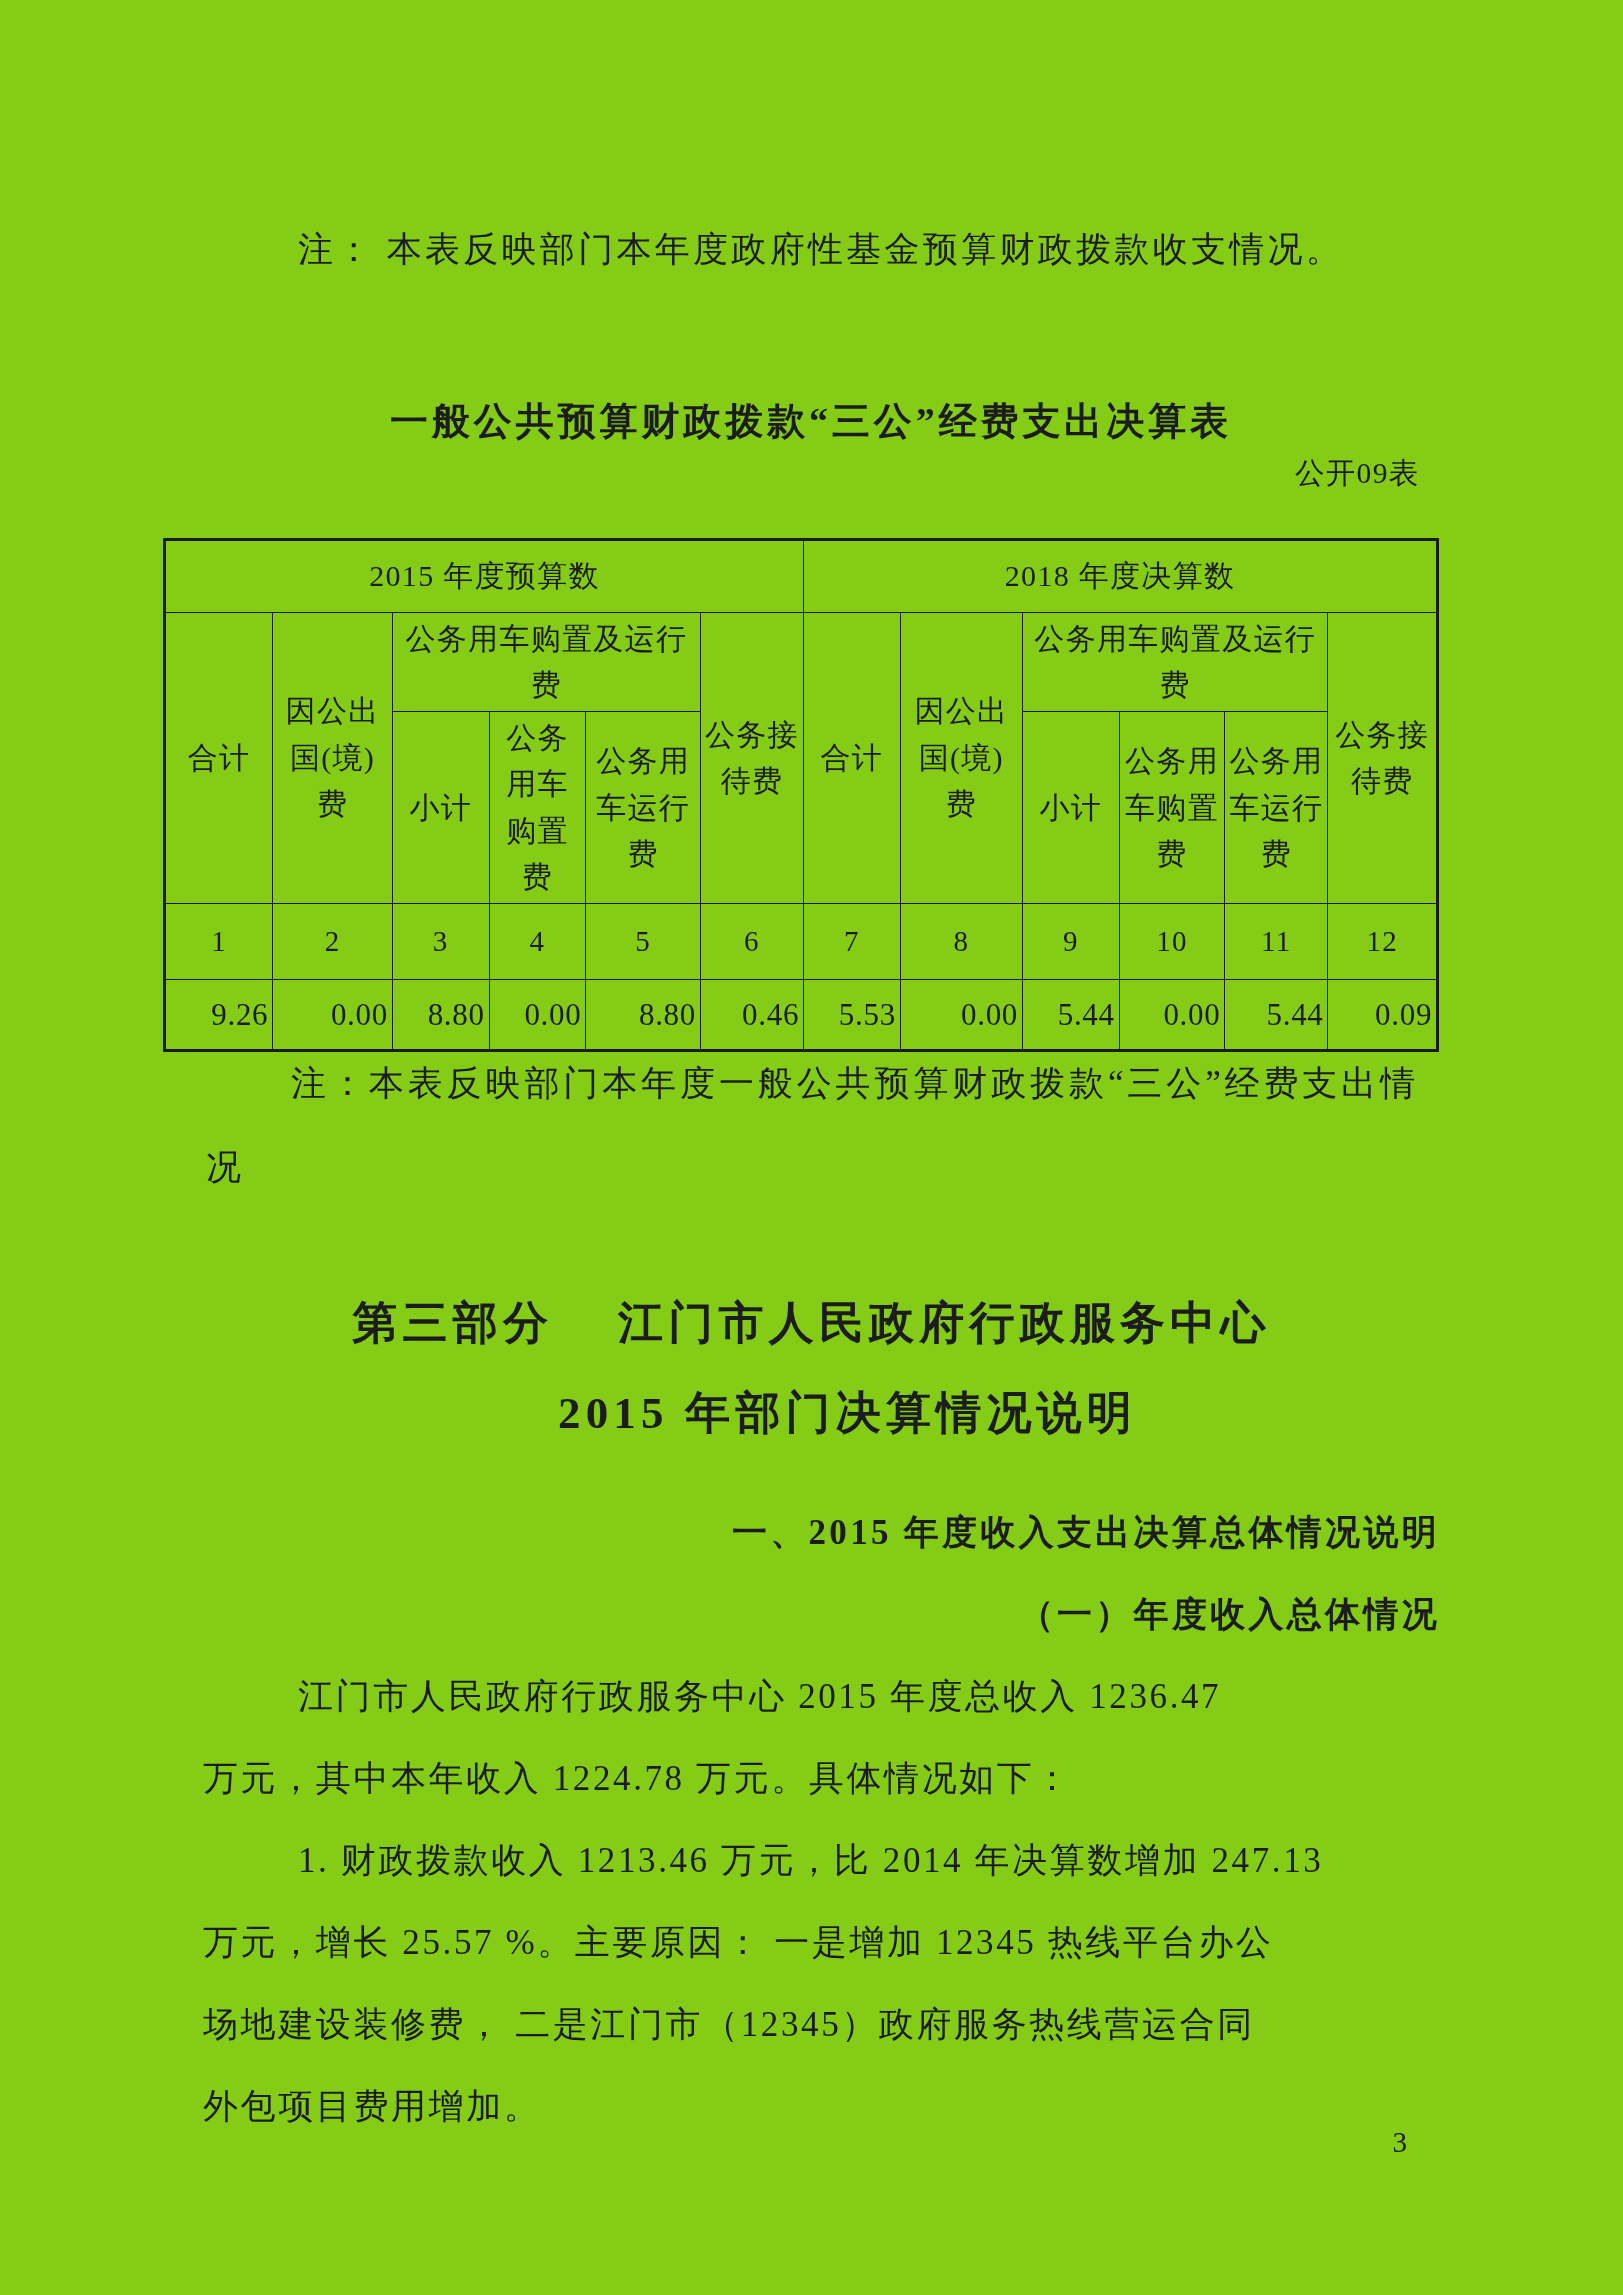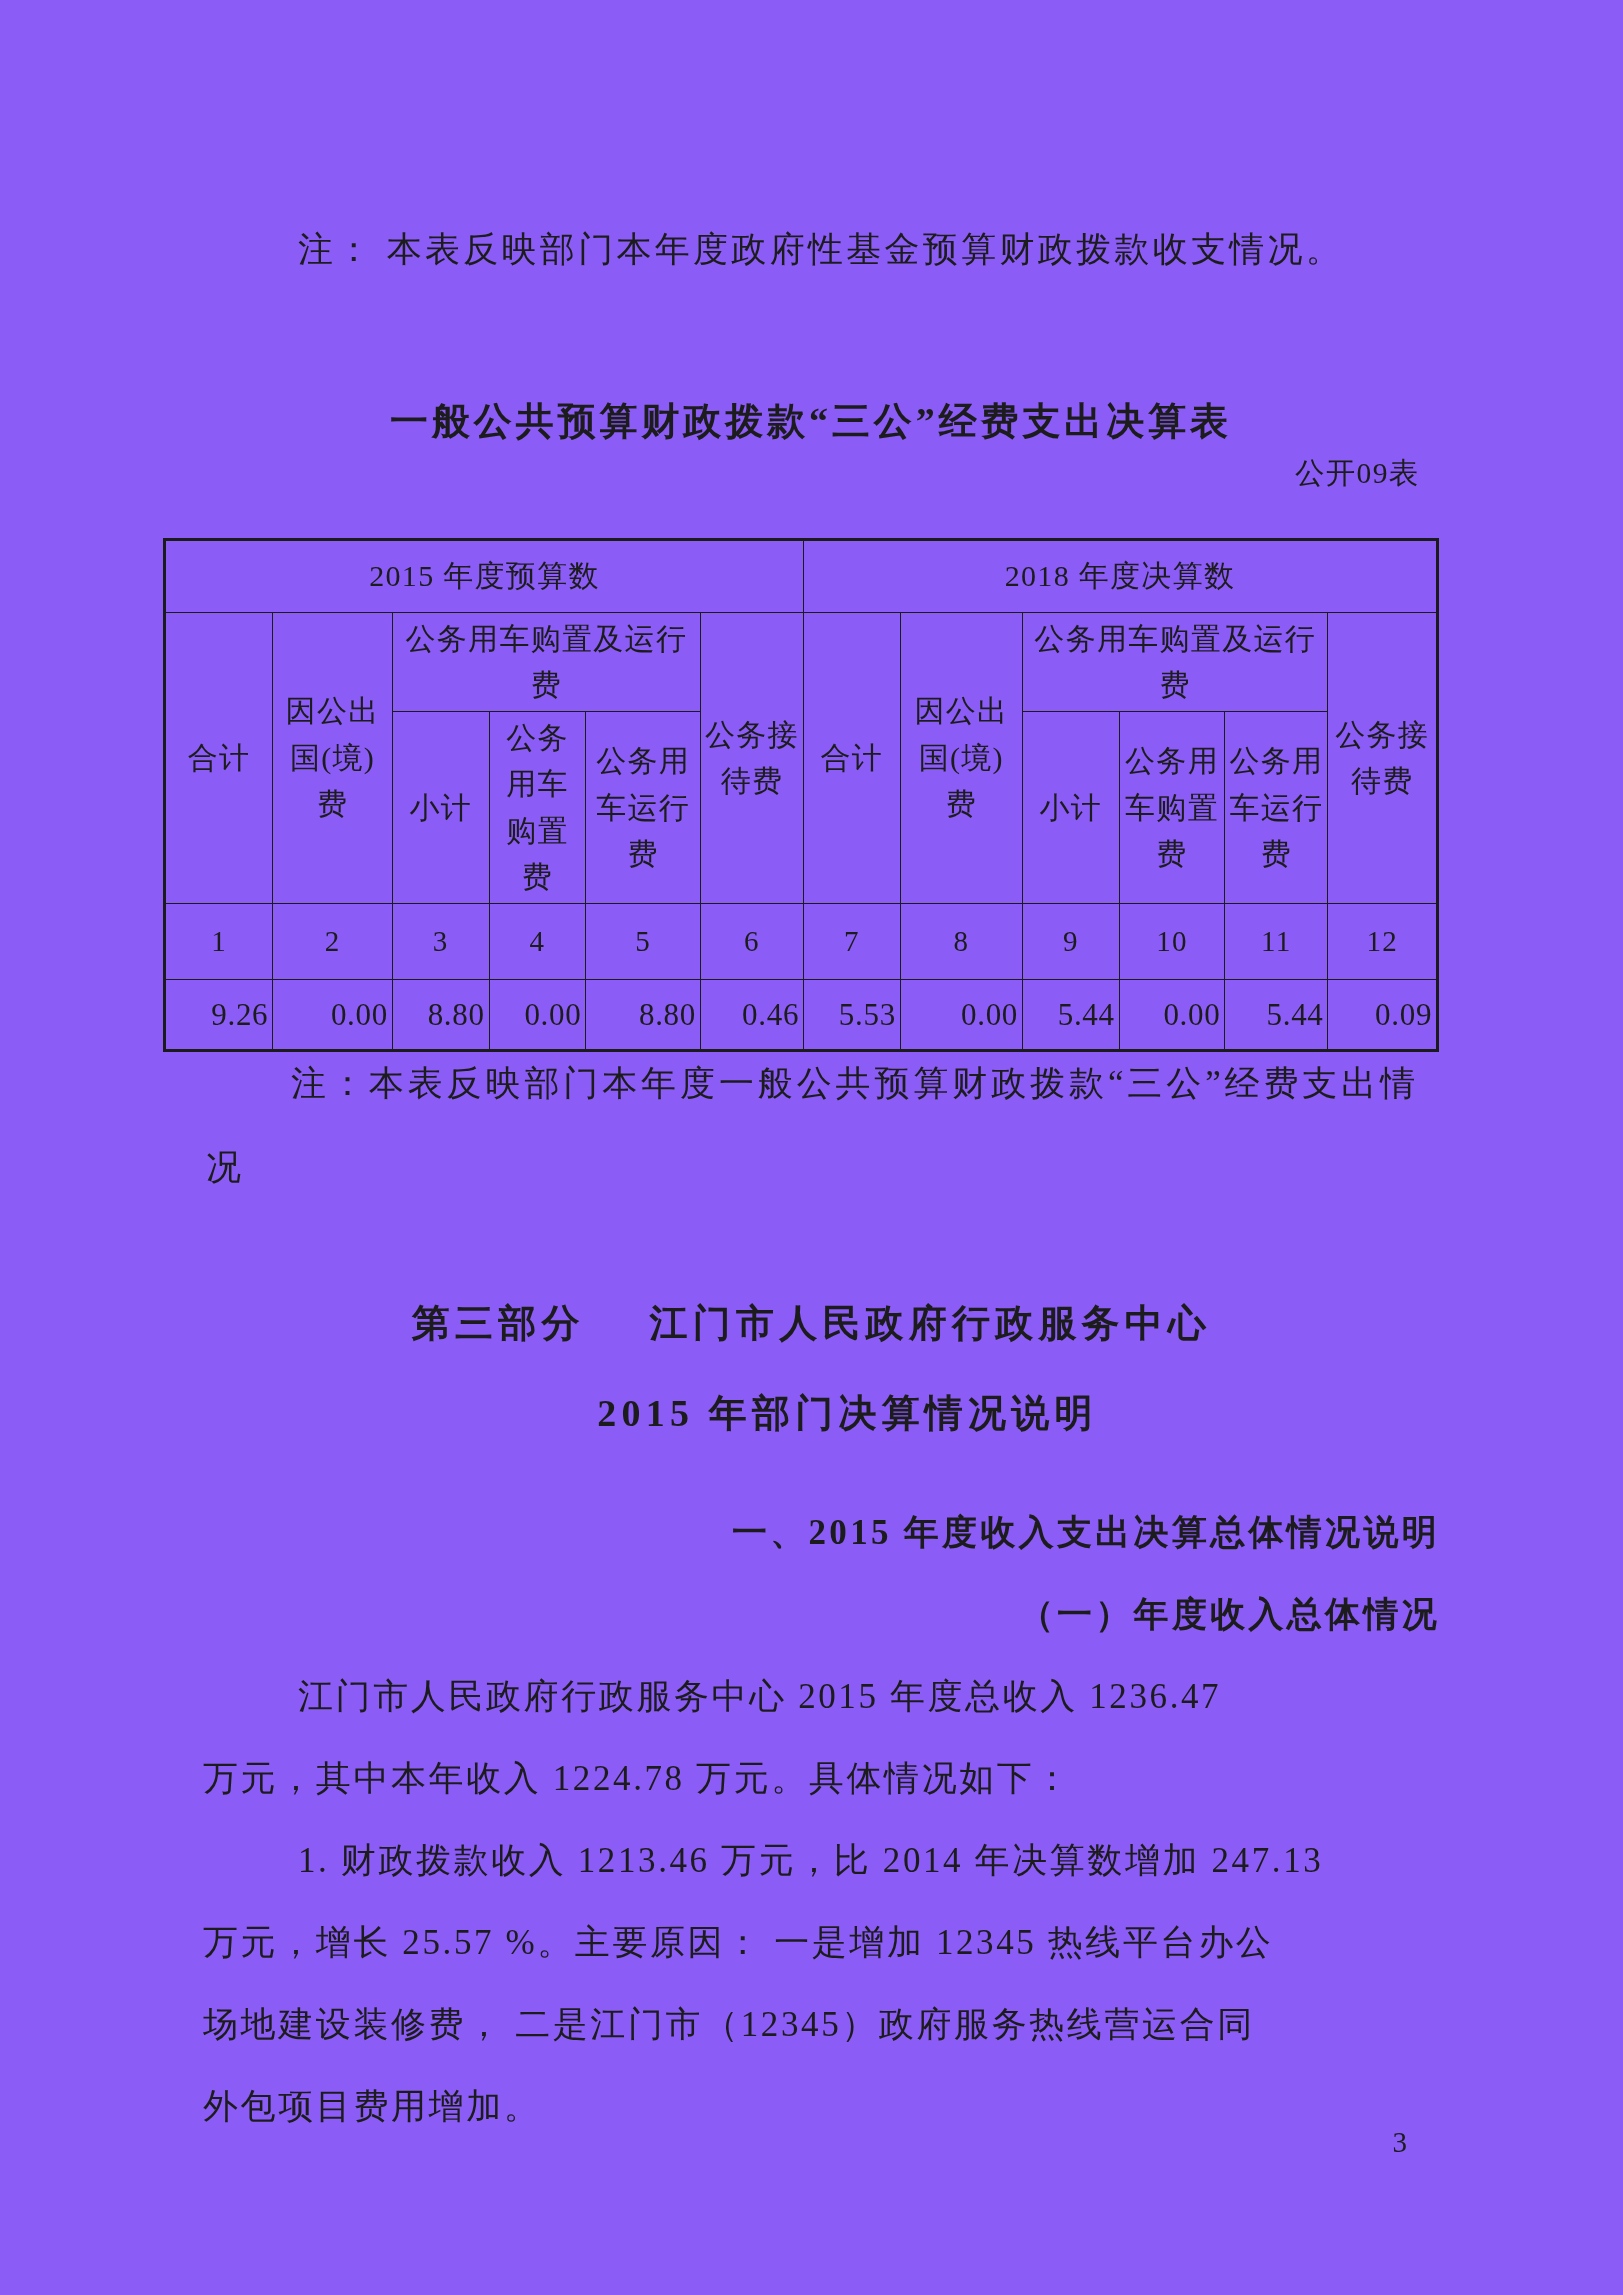--- a/index.html
+++ b/index.html
@@ -2,21 +2,21 @@
 <html style="font-size:10.5px"><head>
 <meta charset="utf-8">
 <style>
   * { margin: 0; padding: 0; box-sizing: border-box; }
   html, body { background: #e8e8e8; }
   .page {
     position: relative;
     width: 1623px;
     height: 2295px;
     margin: 0 auto;
-    background: #8b5cf6;
+    background: #84cc16;
     color: #1c1c1c;
     font-family: "Liberation Serif", "DejaVu Serif", serif;
     overflow: hidden;
   }
 
   
   .note-top {
     position: absolute;
     top: 209px; left: 203px; width: 1237px;
     font-size: 35px; line-height: 82px; letter-spacing: 3.3px;
@@ -75,21 +75,21 @@
     top: 1042px; left: 206px; width: 1237px;
     font-size: 35px; line-height: 84px; letter-spacing: 3.9px;
   }
   .note-below .l1 { text-indent: 85px; }
 
   
   .part3 {
     position: absolute;
     top: 1278px; left: 0; width: 1623px;
     text-align: center;
-    font-size: 38px; font-weight: bold; letter-spacing: 5.2px;
+    font-size: 45px; font-weight: bold; letter-spacing: 5.2px;
     line-height: 90px;
   }
   .part3 .line1 { display: flex; justify-content: center; gap: 65px; }
   .part3 .line2 { transform: translateX(36px); }
 
   
   .content {
     position: absolute;
     top: 1492px; left: 203px; width: 1237px;
     font-size: 35px; line-height: 82px; letter-spacing: 2.6px;

